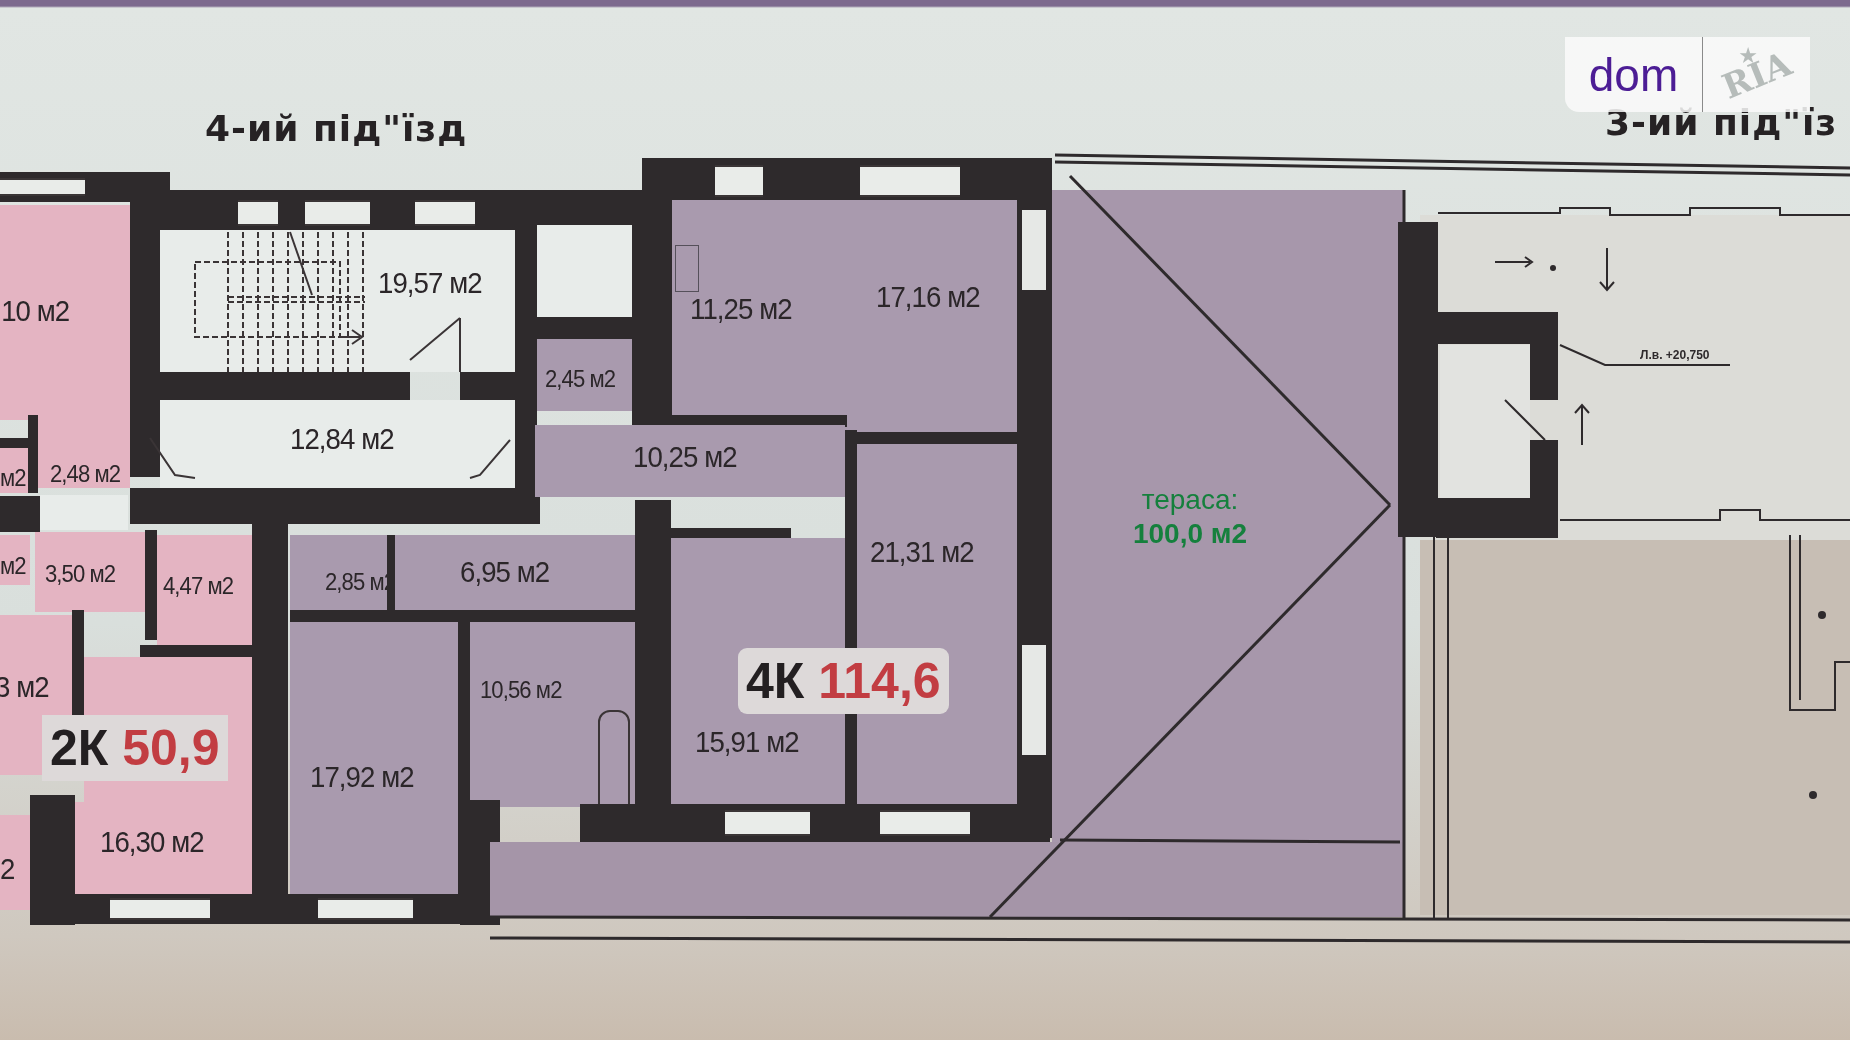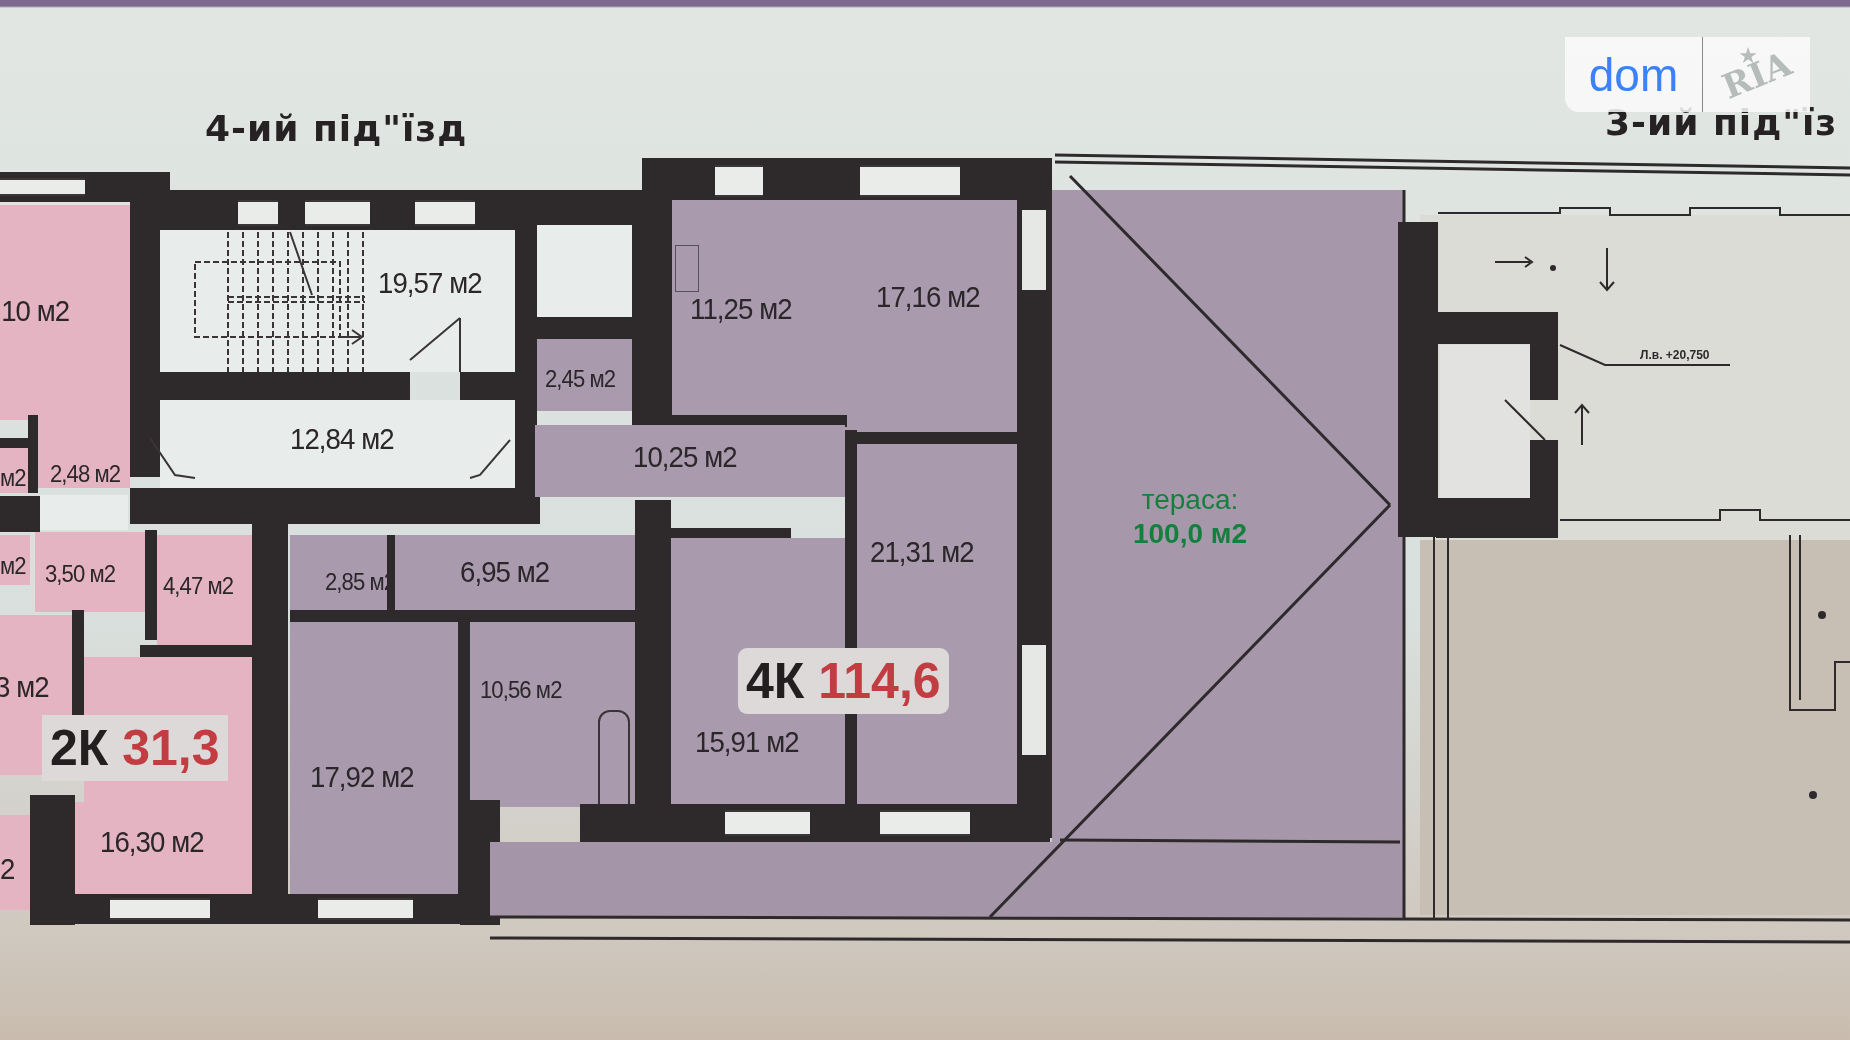--- a/index.html
+++ b/index.html
@@ -13,21 +13,21 @@
   .white{position:absolute;background:#e8ecea;}
   .win{position:absolute;background:#e9ece9;border-top:2px solid #3a3536;border-bottom:2px solid #3a3536;}
   .lbl{position:absolute;color:#2b2629;font-size:30px;letter-spacing:-1px;transform:scaleX(0.92);transform-origin:left top;white-space:nowrap;}
   .lbl-s{font-size:24px;}
   .heading{position:absolute;font-family:"DejaVu Sans",sans-serif;font-weight:bold;font-size:36px;color:#262224;white-space:nowrap;letter-spacing:1px;}
   .badge{position:absolute;background:#ddd9d9;padding:2px 8px;white-space:nowrap;font-weight:bold;font-size:50px;line-height:62px;}
   .badge .k{color:#231f21;}
   .badge .a{color:#c23d42;}
   .terrace-lbl{position:absolute;color:#15803d;font-size:28px;text-align:center;line-height:34px;}
   .logo{position:absolute;left:1565px;top:37px;width:245px;height:75px;background:rgba(250,250,250,0.85);border-radius:0 0 0 14px;display:flex;}
-  .logo .dom{width:137px;display:flex;align-items:center;justify-content:center;color:#3b82f6;font-size:46px;border-right:1px solid #8a8a8a;}
+  .logo .dom{width:137px;display:flex;align-items:center;justify-content:center;color:#4c1d95;font-size:46px;border-right:1px solid #8a8a8a;}
   .logo .ria{flex:1;display:flex;align-items:center;justify-content:center;color:#b6bcba;font-family:"DejaVu Serif",serif;font-weight:bold;font-size:34px;transform:rotate(-22deg);}
   .logo .star{position:absolute;right:52px;top:6px;color:#b6bcba;font-size:22px;}
   svg{position:absolute;left:0;top:0;}
 </style>
 </head>
 <body>
 
 <div class="heading" style="left:205px;top:108px;">4-ий під"їзд</div>
 <div class="heading" style="left:1605px;top:102px;">3-ий під"їз</div>
 
@@ -103,21 +103,21 @@
 <div class="lbl lbl-s" style="left:163px;top:572px;">4,47 м2</div>
 <div class="wall" style="left:140px;top:645px;width:115px;height:12px;"></div>
 <div class="wall" style="left:252px;top:524px;width:36px;height:390px;"></div>
 
 <div class="pink" style="left:0;top:615px;width:72px;height:160px;"></div>
 <div class="wall" style="left:72px;top:610px;width:12px;height:110px;"></div>
 <div class="lbl" style="left:-5px;top:670px;">3 м2</div>
 <div class="pink" style="left:84px;top:657px;width:168px;height:145px;"></div>
 <div class="badge" style="left:42px;top:715px;">
   <span class="k">2К</span>
-  <span class="a">31,3</span>
+  <span class="a">50,9</span>
 </div>
 <div class="wall" style="left:30px;top:795px;width:45px;height:130px;"></div>
 <div class="pink" style="left:0;top:815px;width:30px;height:95px;"></div>
 <div class="lbl" style="left:0;top:852px;">2</div>
 <div class="pink" style="left:75px;top:802px;width:177px;height:92px;"></div>
 <div class="lbl" style="left:100px;top:825px;">16,30 м2</div>
 <div class="wall" style="left:75px;top:894px;width:215px;height:30px;"></div>
 <div class="win" style="left:110px;top:898px;width:100px;height:18px;"></div>
 
 <div class="lilac" style="left:290px;top:535px;width:105px;height:75px;"></div>

